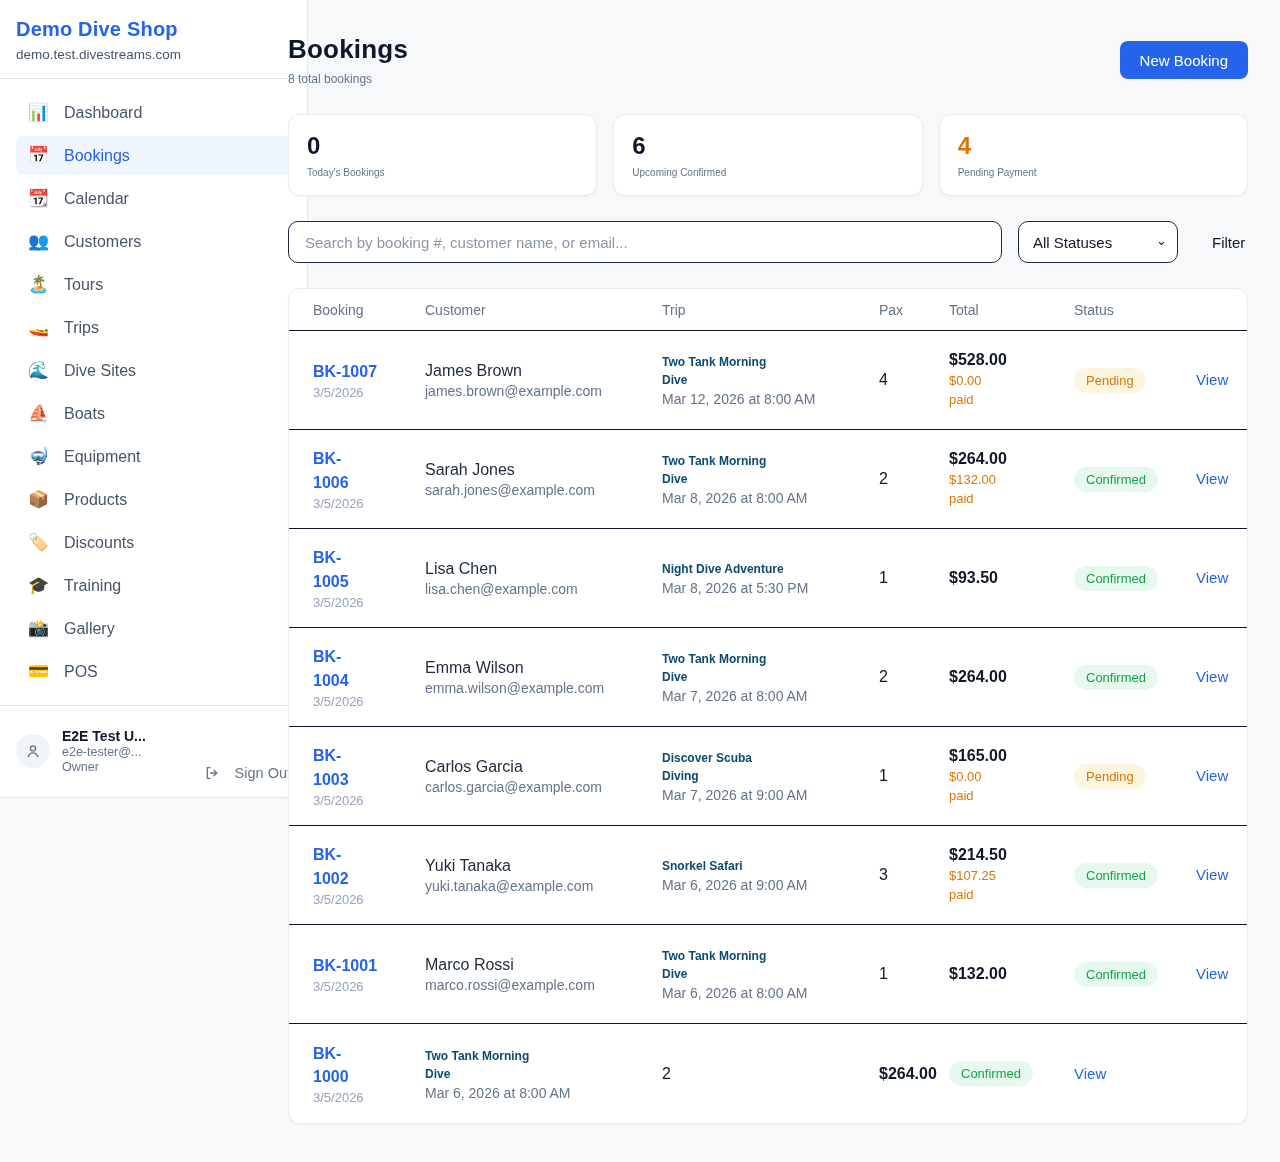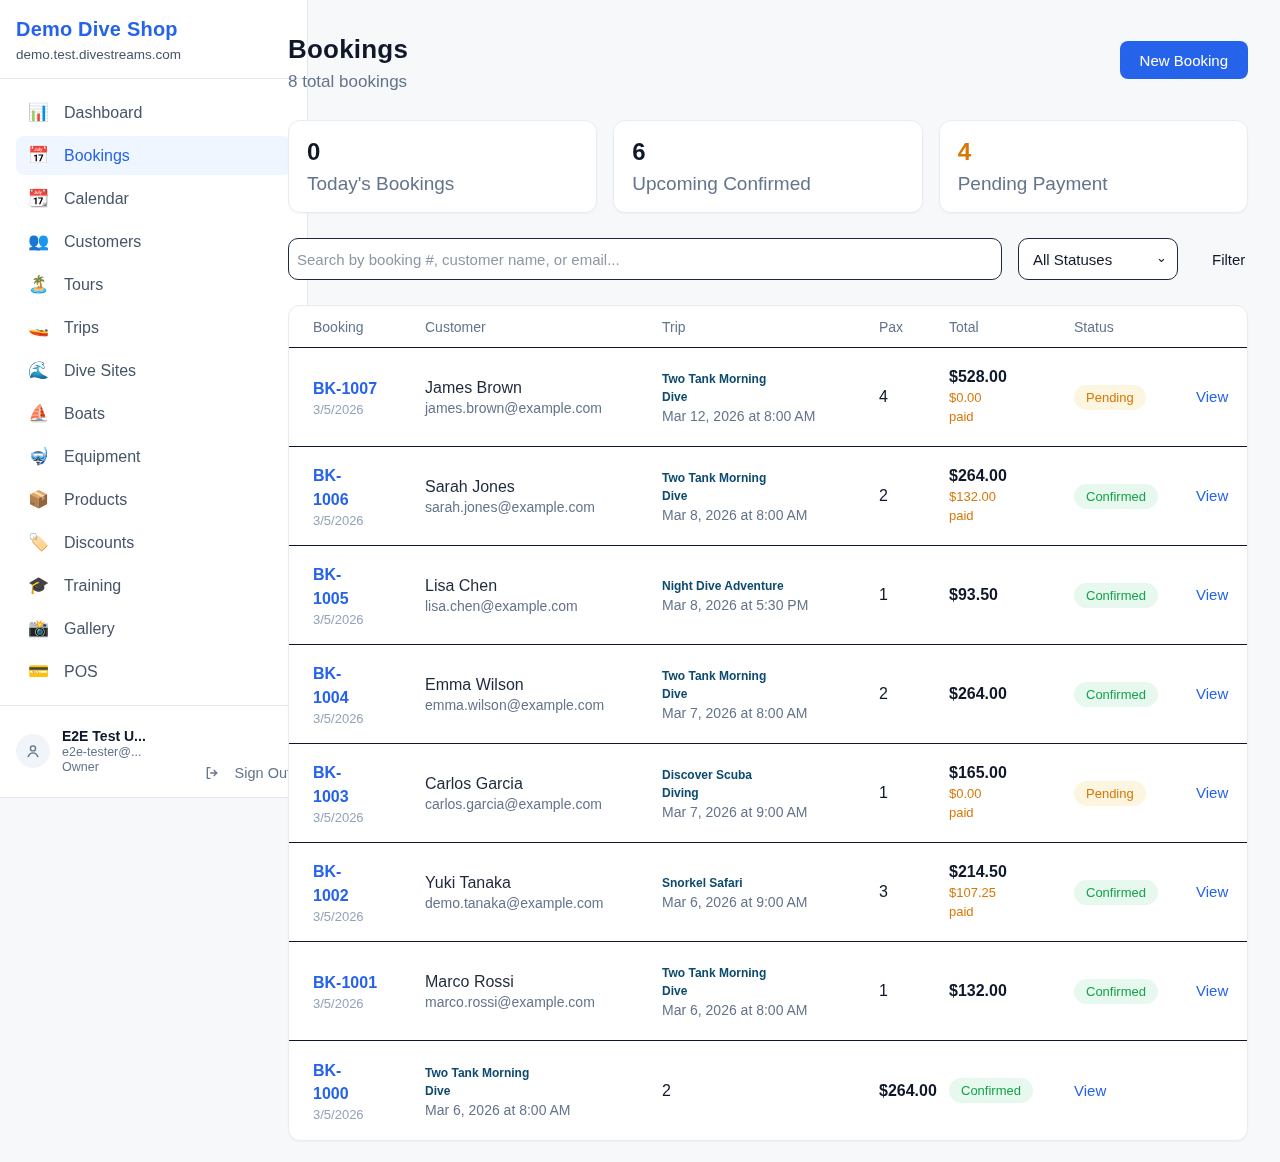--- a/index.html
+++ b/index.html
@@ -45,40 +45,40 @@
   .user-name { font-size:14px; font-weight:700; color:#0f172a; white-space:nowrap; }
   .user-email, .user-role { font-size:12.5px; color:#64748b; margin-top:1px; white-space:nowrap; }
   .signout {
     display:flex; align-items:center; gap:15px;
     color:#64748b; font-size:14.5px; cursor:pointer; white-space:nowrap;margin-top:45px;
   }
   
   .main { position:absolute; left:288px; top:0; width:960px; padding-top:34px; }
   .page-head { display:flex; justify-content:space-between; align-items:flex-start; }
   .page-title { font-size:26px; font-weight:700; color:#0f172a; letter-spacing:.2px; }
-  .page-subtitle { margin-top:7px; font-size:17px; color:#64748b; }
+  .page-subtitle { margin-top:7px; font-size:12px; color:#64748b; }
   .btn-primary {
     background:#2563eb; color:#fff; border:none; cursor:pointer;
     font-family:inherit; font-size:15px; font-weight:500;
     padding:0 20px; height:38px; border-radius:8px; margin-top:7px;
   }
   
   .stats { display:flex; gap:16px; margin-top:28px; }
   .stat-card {
     flex:1; background:#fff; border:1px solid #e8ecf1; border-radius:12px;
     padding:17px 18px; box-shadow:0 1px 2px rgba(15,23,42,.04);
   }
   .stat-value { font-size:24px; font-weight:800; color:#0f172a; }
   .stat-value.orange { color:#d97706; }
-  .stat-label { margin-top:7px; font-size:19px; color:#64748b; }
+  .stat-label { margin-top:7px; font-size:10px; color:#64748b; }
   
   .filter-row { display:flex; align-items:center; margin-top:25px; }
   .search-input {
     width:714px; height:42px; border:1px solid #1e293b; border-radius:10px;
-    background:#fff; padding:0 8px; font-family:inherit; font-size:15px; color:#0f172a;
+    background:#fff; padding:0 16px; font-family:inherit; font-size:15px; color:#0f172a;
   }
   .search-input::placeholder { color:#8d97a5; }
   .select-wrap { position:relative; margin-left:16px; }
   .status-select {
     appearance:none; -webkit-appearance:none;
     width:160px; height:42px; border:1px solid #1e293b; border-radius:10px;
     background:#fff; padding:0 30px 0 14px;
     font-family:inherit; font-size:15px; color:#0f172a; cursor:pointer;
   }
   .select-chevron {
@@ -408,21 +408,21 @@
   </div>
 
   <div class="tgrid trow">
     <div>
       <a class="booking-id pre">BK-
 1002</a>
       <div class="booking-date">3/5/2026</div>
     </div>
     <div>
       <div class="cust-name">Yuki Tanaka</div>
-      <div class="cust-email">demo.tanaka@example.com</div>
+      <div class="cust-email">yuki.tanaka@example.com</div>
     </div>
     <div>
       <div class="trip-name pre">Snorkel Safari</div>
       <div class="trip-time">Mar 6, 2026 at 9:00 AM</div>
     </div>
     <div class="pax">3</div>
     <div>
       <div class="total">$214.50</div>
       <div class="paid pre">$107.25 paid</div>
     </div>

